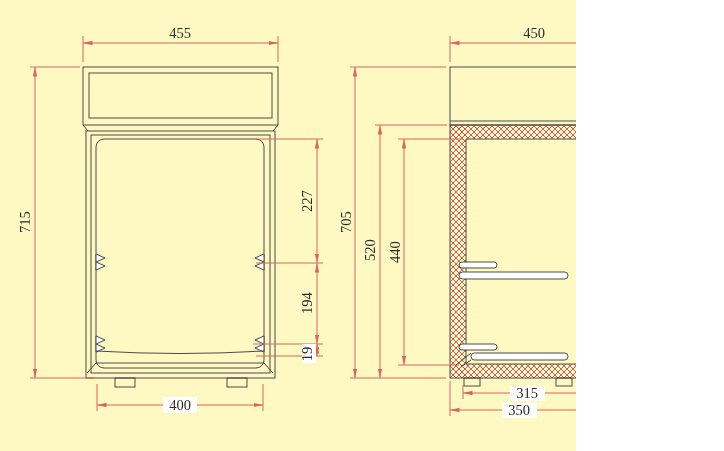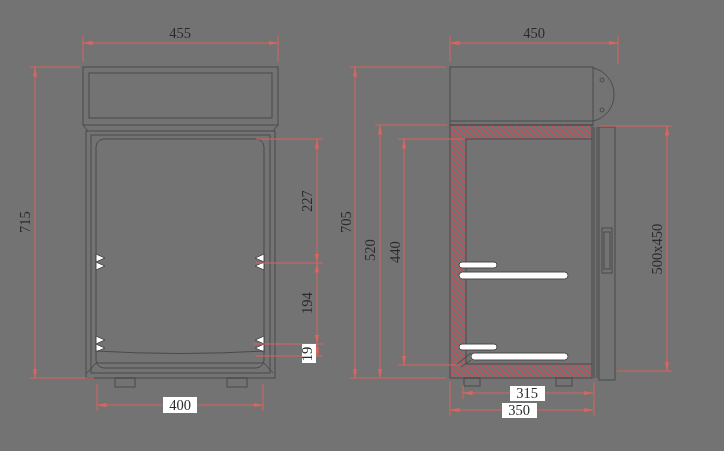--- a/index.html
+++ b/index.html
@@ -1,19 +1,19 @@
 <!DOCTYPE html>
 <html><head>
 <meta charset="utf-8">
 <style>
   html,body{margin:0;padding:0;background:#ffffff;}
   .canvas{
     position:relative;
-    width:724px;height:451px;
-    background:#737373;
+    width:576px;height:451px;
+    background:#fef9c3;
     font-family:"Liberation Serif", serif;
     overflow:hidden;
   }
   svg{display:block;}
   .dimtxt{
     font-family:"Liberation Serif", serif;
     font-size:14.5px;
     fill:#2b2b2b;
   }
 </style>

